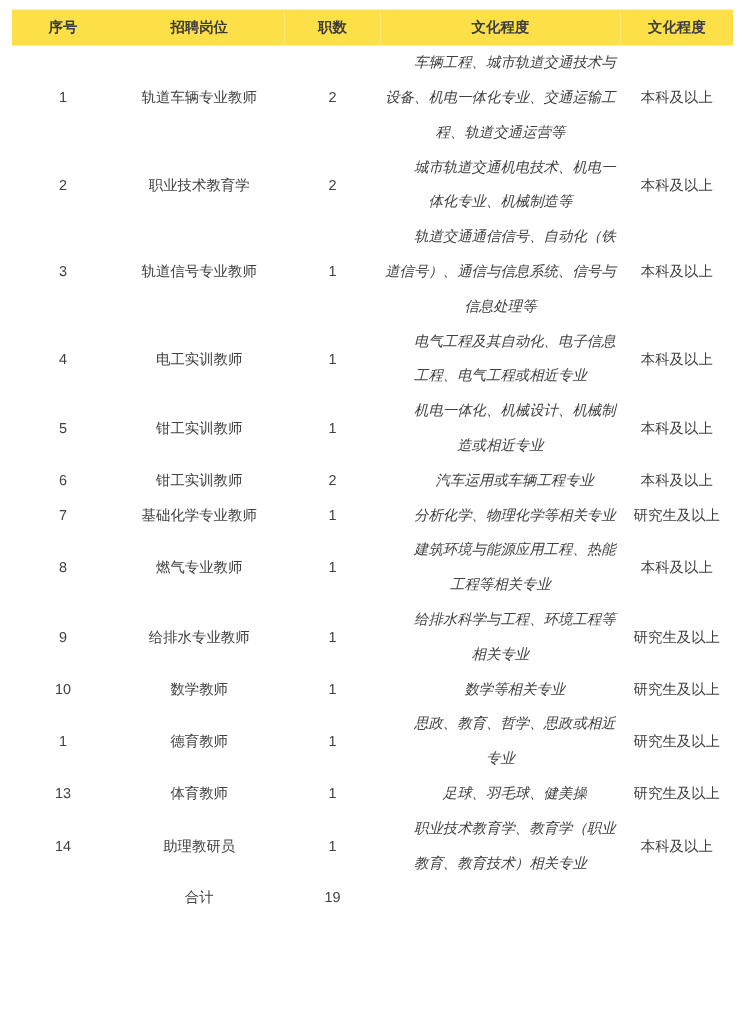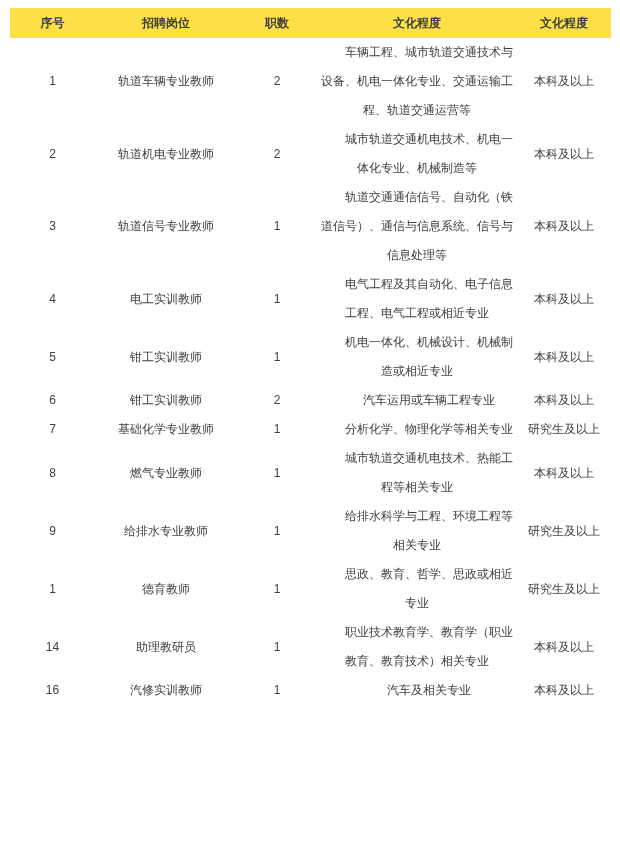--- a/index.html
+++ b/index.html
@@ -35,20 +35,21 @@
     font-size: 12px;
     color: #404040;
     padding: 0;
     text-align: center;
     vertical-align: middle;
     line-height: 29px;
     height: 29px;
   }
   td.col-major {
     text-align: left;
+    font-style: italic;
   }
   .major-text {
     margin: 0;
     line-height: 29px;
     text-indent: 2em;
     word-break: normal;
     overflow-wrap: break-word;
   }
 </style>
 </head>
@@ -77,21 +78,21 @@
     <td class="col-index">1</td>
     <td class="col-position">轨道车辆专业教师</td>
     <td class="col-count">2</td>
     <td class="col-major">
       <div class="major-text">车辆工程、城市轨道交通技术与设备、机电一体化专业、交通运输工程、轨道交通运营等</div>
     </td>
     <td class="col-education">本科及以上</td>
   </tr>
         <tr>
     <td class="col-index">2</td>
-    <td class="col-position">轨道机电专业教师</td>
+    <td class="col-position">职业技术教育学</td>
     <td class="col-count">2</td>
     <td class="col-major">
       <div class="major-text">城市轨道交通机电技术、机电一体化专业、机械制造等</div>
     </td>
     <td class="col-education">本科及以上</td>
   </tr>
         <tr>
     <td class="col-index">3</td>
     <td class="col-position">轨道信号专业教师</td>
     <td class="col-count">1</td>
@@ -134,55 +135,73 @@
     <td class="col-major">
       <div class="major-text">分析化学、物理化学等相关专业</div>
     </td>
     <td class="col-education">研究生及以上</td>
   </tr>
         <tr>
     <td class="col-index">8</td>
     <td class="col-position">燃气专业教师</td>
     <td class="col-count">1</td>
     <td class="col-major">
-      <div class="major-text">城市轨道交通机电技术、热能工程等相关专业</div>
+      <div class="major-text">建筑环境与能源应用工程、热能工程等相关专业</div>
     </td>
     <td class="col-education">本科及以上</td>
   </tr>
         <tr>
     <td class="col-index">9</td>
     <td class="col-position">给排水专业教师</td>
     <td class="col-count">1</td>
     <td class="col-major">
       <div class="major-text">给排水科学与工程、环境工程等相关专业</div>
     </td>
     <td class="col-education">研究生及以上</td>
   </tr>
         <tr>
+    <td class="col-index">10</td>
+    <td class="col-position">数学教师</td>
+    <td class="col-count">1</td>
+    <td class="col-major">
+      <div class="major-text">数学等相关专业</div>
+    </td>
+    <td class="col-education">研究生及以上</td>
+  </tr>
+        <tr>
     <td class="col-index">1</td>
     <td class="col-position">德育教师</td>
     <td class="col-count">1</td>
     <td class="col-major">
       <div class="major-text">思政、教育、哲学、思政或相近专业</div>
     </td>
     <td class="col-education">研究生及以上</td>
   </tr>
         <tr>
+    <td class="col-index">13</td>
+    <td class="col-position">体育教师</td>
+    <td class="col-count">1</td>
+    <td class="col-major">
+      <div class="major-text">足球、羽毛球、健美操</div>
+    </td>
+    <td class="col-education">研究生及以上</td>
+  </tr>
+        <tr>
     <td class="col-index">14</td>
     <td class="col-position">助理教研员</td>
     <td class="col-count">1</td>
     <td class="col-major">
       <div class="major-text">职业技术教育学、教育学（职业教育、教育技术）相关专业</div>
     </td>
     <td class="col-education">本科及以上</td>
   </tr>
         <tr>
-    <td class="col-index">16</td>
-    <td class="col-position">汽修实训教师</td>
-    <td class="col-count">1</td>
-    <td class="col-major">
-      <div class="major-text">汽车及相关专业</div>
-    </td>
-    <td class="col-education">本科及以上</td>
+    <td class="col-index"></td>
+    <td class="col-position">合计</td>
+    <td class="col-count">19</td>
+    <td class="col-major">
+      <div class="major-text"></div>
+    </td>
+    <td class="col-education"></td>
   </tr>
       </tbody>
   </table>
 </div>
 
 </body></html>

